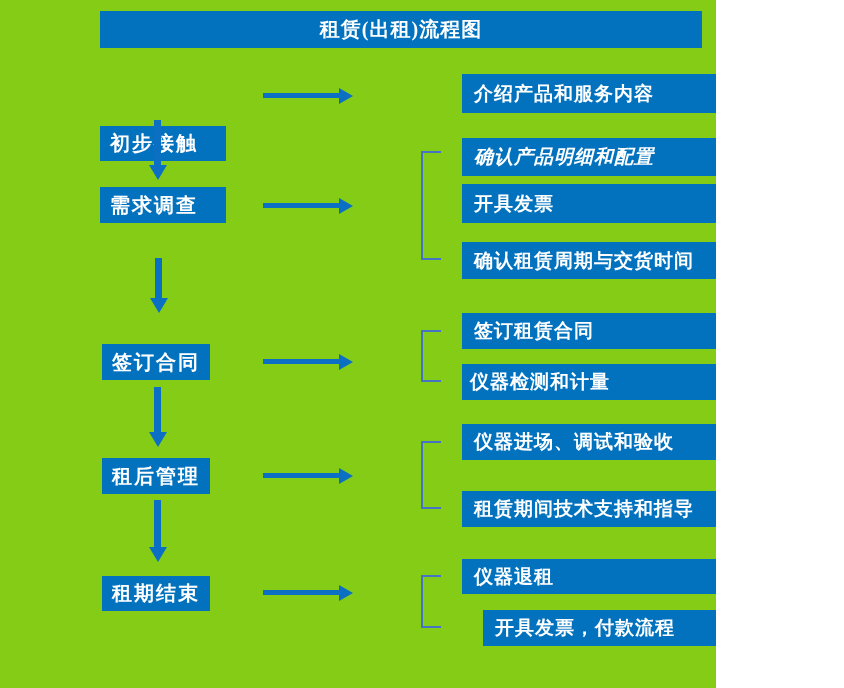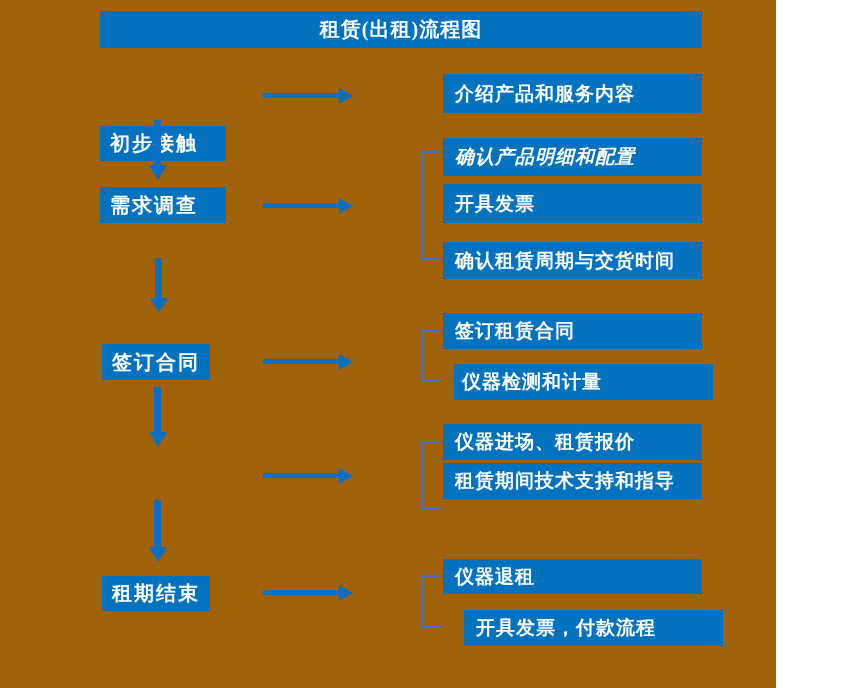--- a/index.html
+++ b/index.html
@@ -1,20 +1,20 @@
 <!DOCTYPE html>
 <html style="--box-blue: #0272BE; --arrow-blue: #0B6FC4; --bracket-blue: #4472C4; --text-white: #FFFFFF; --background: #FFFFFF;"><head>
 <meta charset="utf-8">
 <style>
   html, body { margin: 0; padding: 0; background: #ffffff; }
   .canvas {
     position: relative;
-    width: 776px;
+    width: 716px;
     height: 688px;
-    background: #a16207;
+    background: #84cc16;
     overflow: hidden;
     font-family: "Liberation Serif", "DejaVu Serif", serif;
   }
   .box {
     position: absolute;
     background: var(--box-blue, #0272BE);
     color: var(--text-white, #ffffff);
     font-weight: bold;
     display: flex;
     align-items: center;
@@ -27,20 +27,21 @@
   }
   .step-box {
     font-size: 20px;
     padding-left: 10px;
     letter-spacing: 2px;
   }
   .detail-box {
     font-size: 19px;
     padding-left: 12px;
     letter-spacing: 1px;
+    margin-left: 19px;
   }
   .h-arrow {
     position: absolute;
     height: 5px;
     background: var(--arrow-blue, #0B6FC4);
   }
   .h-arrow::after {
     content: "";
     position: absolute;
     left: 100%;
@@ -79,20 +80,21 @@
 </head>
 <body>
 
 <div class="canvas">
 
   <div class="box title-bar" style="left:100px; top:11px; width:602px; height:37px;">租赁(出租)流程图</div>
 
   <div class="box step-box" style="left:100px; top:78px; width:126px; height:35px;margin-top:48px;">初步接触</div>
   <div class="box step-box" style="left:100px; top:187px; width:126px; height:36px;">需求调查</div>
   <div class="box step-box" style="left:102px; top:344px; width:108px; height:36px;">签订合同</div>
+  <div class="box step-box" style="left:102px; top:458px; width:108px; height:36px;">租后管理</div>
   <div class="box step-box" style="left:102px; top:576px; width:108px; height:35px;">租期结束</div>
 
   <div class="v-arrow" style="left:154px; top:120px; height:45px;"></div>
   <div class="v-arrow" style="left:155px; top:258px; height:40px;"></div>
   <div class="v-arrow" style="left:154px; top:387px; height:45px;"></div>
   <div class="v-arrow" style="left:154px; top:500px; height:47px;"></div>
 
   <div class="h-arrow" style="left:263px; top:93px; width:76px;"></div>
   <div class="h-arrow" style="left:263px; top:203px; width:76px;"></div>
   <div class="h-arrow" style="left:263px; top:359px; width:76px;"></div>
@@ -104,21 +106,21 @@
   <div class="bracket" style="left:421px; top:441px; height:68px;"></div>
   <div class="bracket" style="left:421px; top:575px; height:53px;"></div>
 
   <div class="box detail-box" style="left:443px; top:74px; width:259px; height:39px;">介绍产品和服务内容</div>
 
   <div class="box detail-box" style="left:443px; top:138px; width:259px; height:38px;font-style:italic;">确认产品明细和配置</div>
   <div class="box detail-box" style="left:443px; top:184px; width:259px; height:39px;">开具发票</div>
   <div class="box detail-box" style="left:443px; top:242px; width:259px; height:37px;">确认租赁周期与交货时间</div>
 
   <div class="box detail-box" style="left:443px; top:313px; width:259px; height:36px;">签订租赁合同</div>
-  <div class="box detail-box" style="left:454px; top:364px; width:259px; height:36px;padding-left:8px;">仪器检测和计量</div>
+  <div class="box detail-box" style="left:443px; top:364px; width:259px; height:36px;padding-left:8px;">仪器检测和计量</div>
 
-  <div class="box detail-box" style="left:443px; top:424px; width:259px; height:36px;">仪器进场、租赁报价</div>
-  <div class="box detail-box" style="left:443px; top:463px; width:259px; height:36px;">租赁期间技术支持和指导</div>
+  <div class="box detail-box" style="left:443px; top:424px; width:259px; height:36px;">仪器进场、调试和验收</div>
+  <div class="box detail-box" style="left:443px; top:491px; width:259px; height:36px;">租赁期间技术支持和指导</div>
 
   <div class="box detail-box" style="left:443px; top:559px; width:259px; height:35px;">仪器退租</div>
   <div class="box detail-box" style="left:464px; top:610px; width:259px; height:36px;">开具发票，付款流程</div>
 
 </div>
 
 </body></html>

